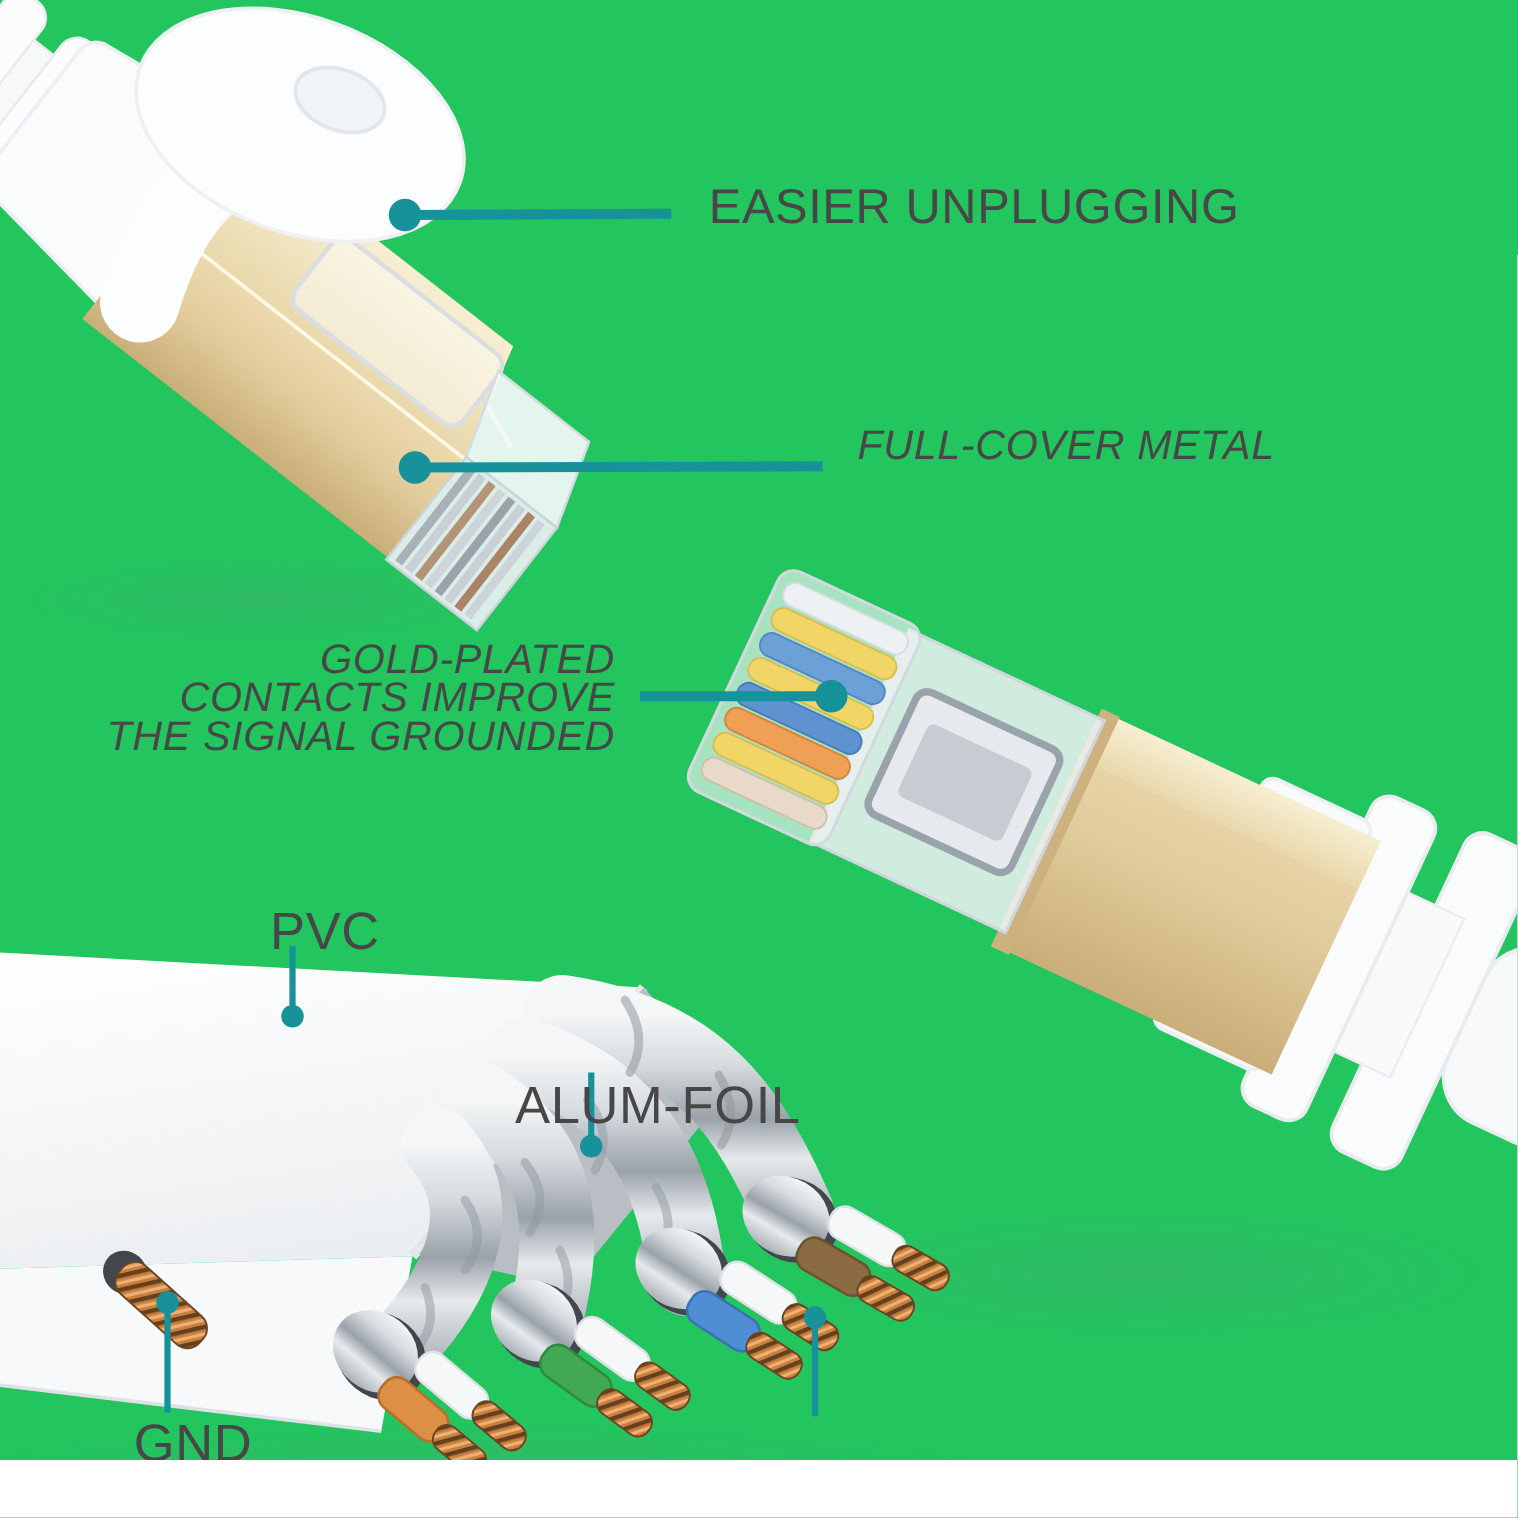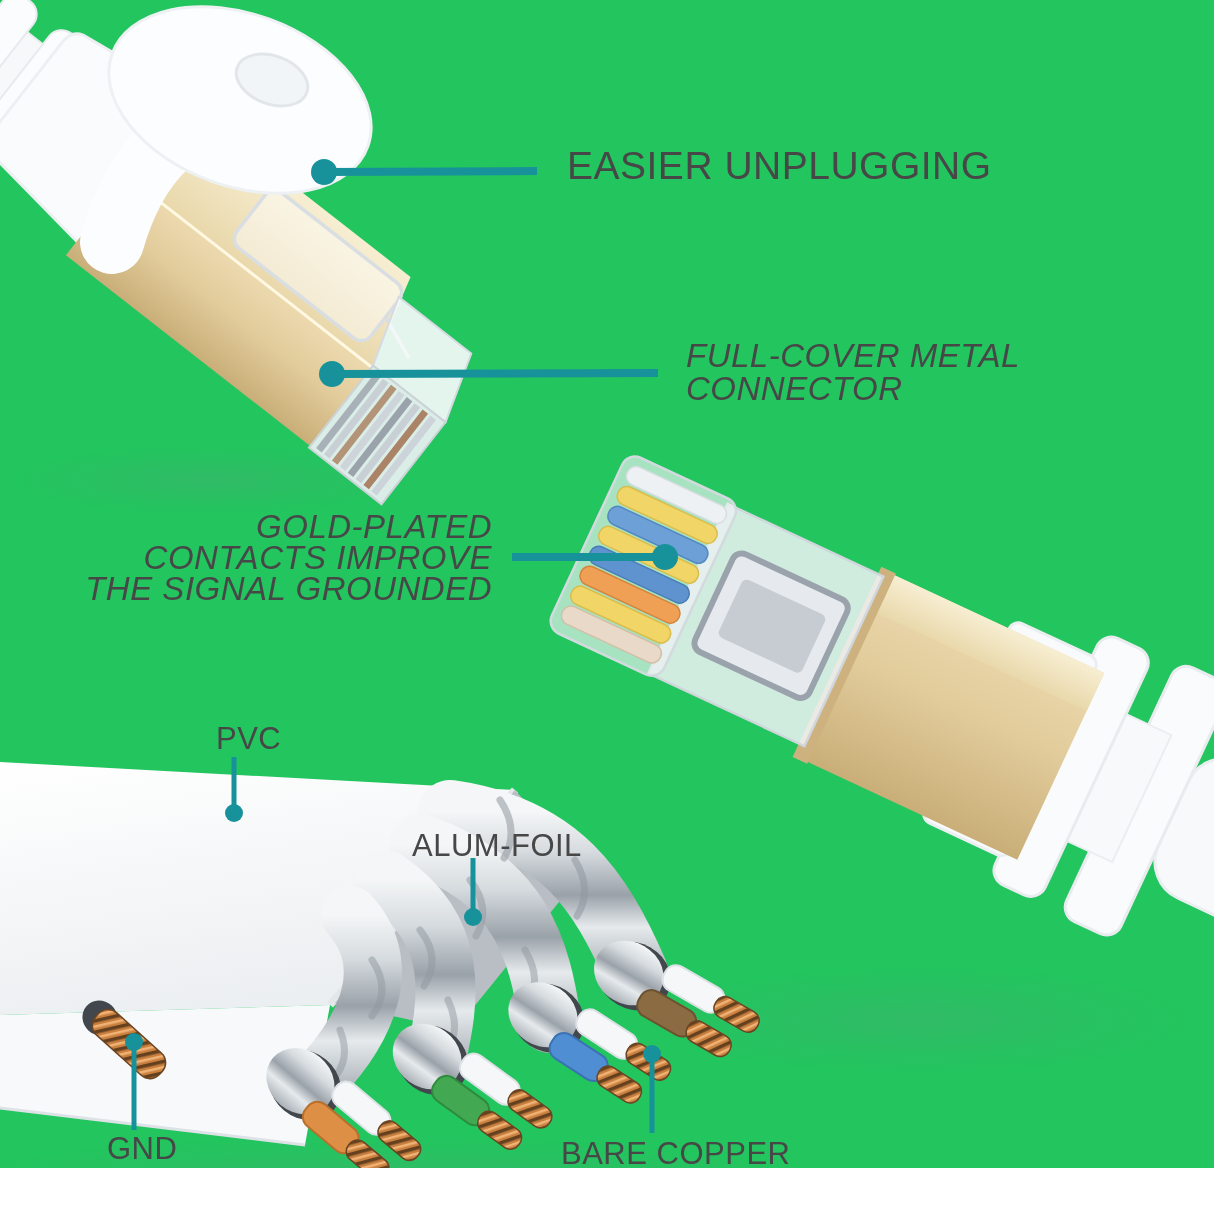--- a/index.html
+++ b/index.html
@@ -13,21 +13,21 @@
   #artwork{position:absolute;left:0;top:0;}
   .lbl{
     position:absolute;
     color:#474747;
     font-family:"Liberation Sans", sans-serif;
     white-space:nowrap;
     letter-spacing:0.5px;
   }
   .lbl-xl{font-size:39px;}
   .lbl-lg{font-size:33px;line-height:33px;font-style:italic;}
-  .lbl-md{font-size:31px;}
+  .lbl-md{font-size:42px;}
   .align-right{text-align:right;}
 </style>
 </head>
 <body>
 
 <div id="stage">
 
 <svg id="artwork" width="1214" height="1214" viewBox="0 0 1214 1214">
   <defs>
     <linearGradient id="goldSide" x1="0" y1="0" x2="0" y2="1">
@@ -227,30 +227,28 @@
 
     <line x1="652" y1="1059" x2="652" y2="1133" stroke="#17929b" stroke-width="5"></line>
     <circle cx="652" cy="1054" r="9" fill="#17929b"></circle>
   </g>
 </svg>
 
 <div class="lbl lbl-xl" style="left:567px;top:144px;">EASIER UNPLUGGING</div>
 
 <div class="lbl lbl-lg" style="left:686px;top:339px;">
   <div>FULL-COVER METAL</div>
-  <div>CONNECTOR</div>
 </div>
 
 <div class="lbl lbl-lg align-right" style="right:722px;top:511px;line-height:31px;">
   <div>GOLD-PLATED</div>
   <div>CONTACTS IMPROVE</div>
   <div>THE SIGNAL GROUNDED</div>
 </div>
 
 <div class="lbl lbl-md" style="left:216px;top:721px;">PVC</div>
 
-<div class="lbl lbl-md" style="left:412px;top:828px;">ALUM-FOIL</div>
+<div class="lbl lbl-md" style="left:412px;top:860px;">ALUM-FOIL</div>
 
 <div class="lbl lbl-md" style="left:107px;top:1131px;">GND</div>
 
-<div class="lbl lbl-md" style="left:561px;top:1136px;">BARE COPPER</div>
 
 </div>
 
 </body></html>

